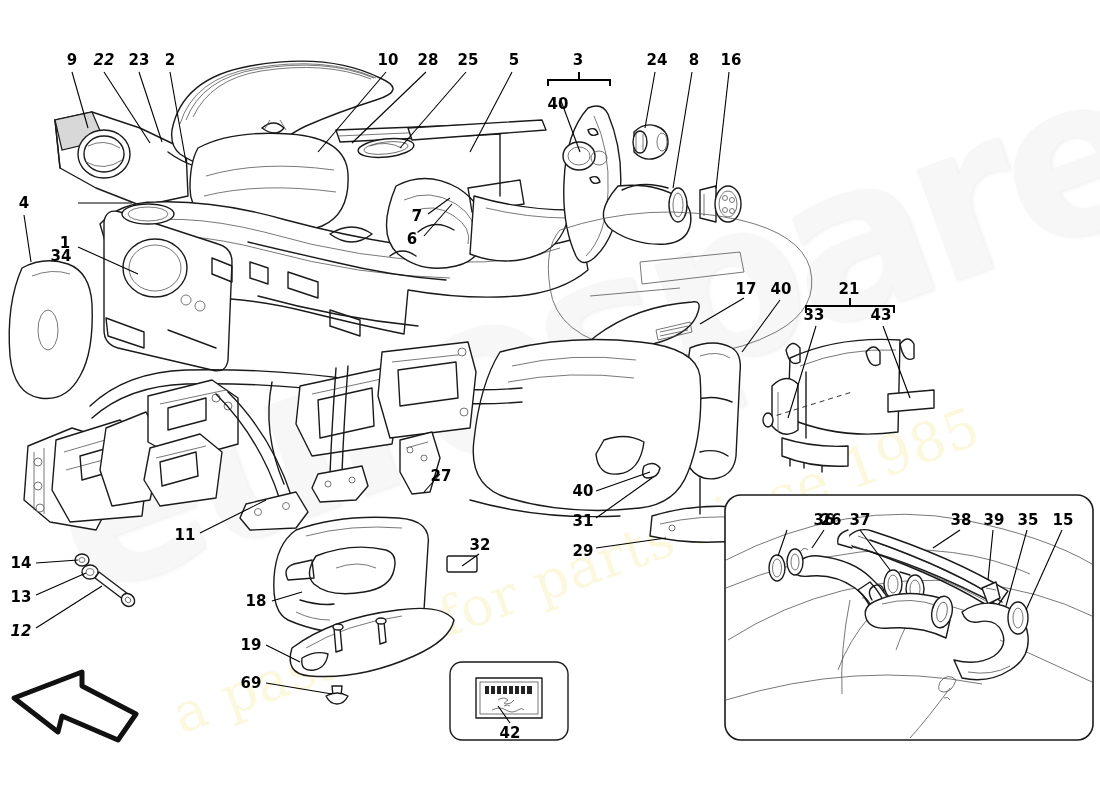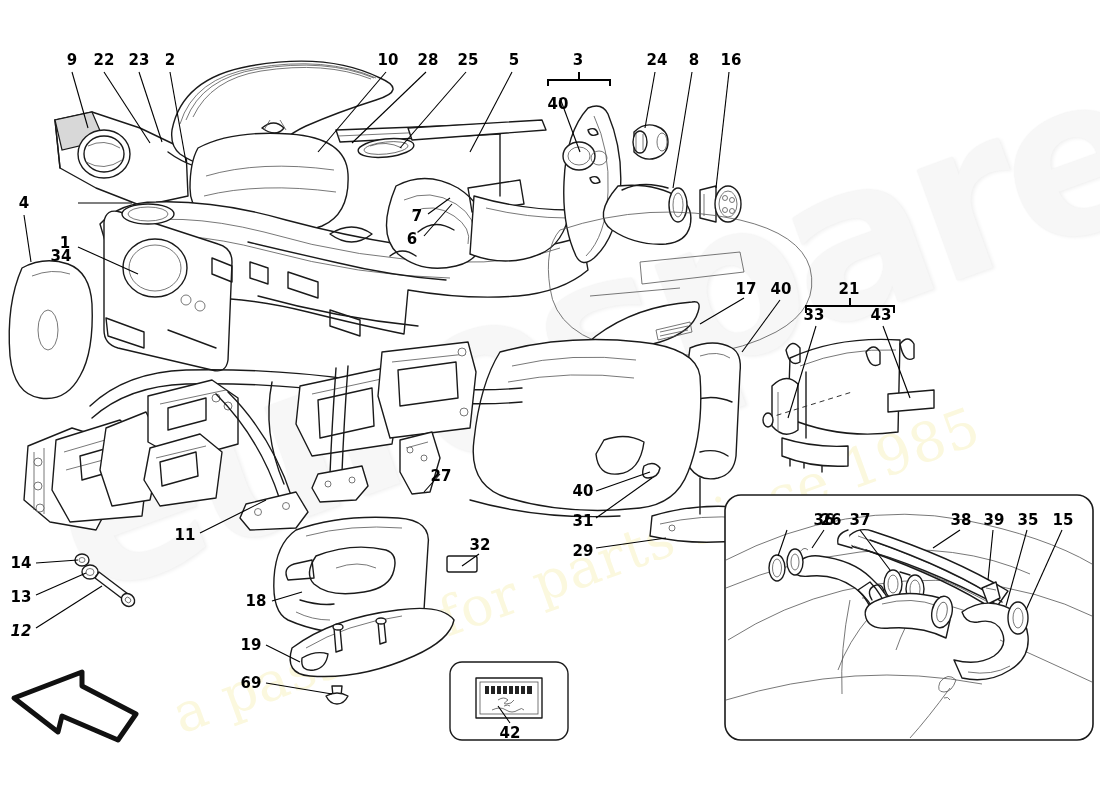--- a/index.html
+++ b/index.html
@@ -496,21 +496,21 @@
       <path d="M1062 530 L1026 610"></path>
     </g>
 
     <g>
       <path d="M14 698 L82 672 L82 686 L136 714 L118 740 L62 716 L58 732 Z" fill="#ffffff" stroke="#111111" stroke-width="5" stroke-linejoin="round"></path>
     </g>
   </svg>
 
   <div id="labels">
       <div class="num" style="left: 72px; top: 60px;">9</div>
-      <div class="num" style="left: 104px; top: 60px;">22</div>
+      <div class="num" style="left: 104px; top: 60px; font-style: italic;">22</div>
       <div class="num" style="left: 139px; top: 60px;">23</div>
       <div class="num" style="left: 170px; top: 60px;">2</div>
       <div class="num" style="left: 388px; top: 60px;">10</div>
       <div class="num" style="left: 428px; top: 60px;">28</div>
       <div class="num" style="left: 468px; top: 60px;">25</div>
       <div class="num" style="left: 514px; top: 60px;">5</div>
       <div class="num" style="left: 578px; top: 60px;">3</div>
       <div class="num" style="left: 558px; top: 104px;">40</div>
       <div class="num" style="left: 657px; top: 60px;">24</div>
       <div class="num" style="left: 694px; top: 60px;">8</div>

